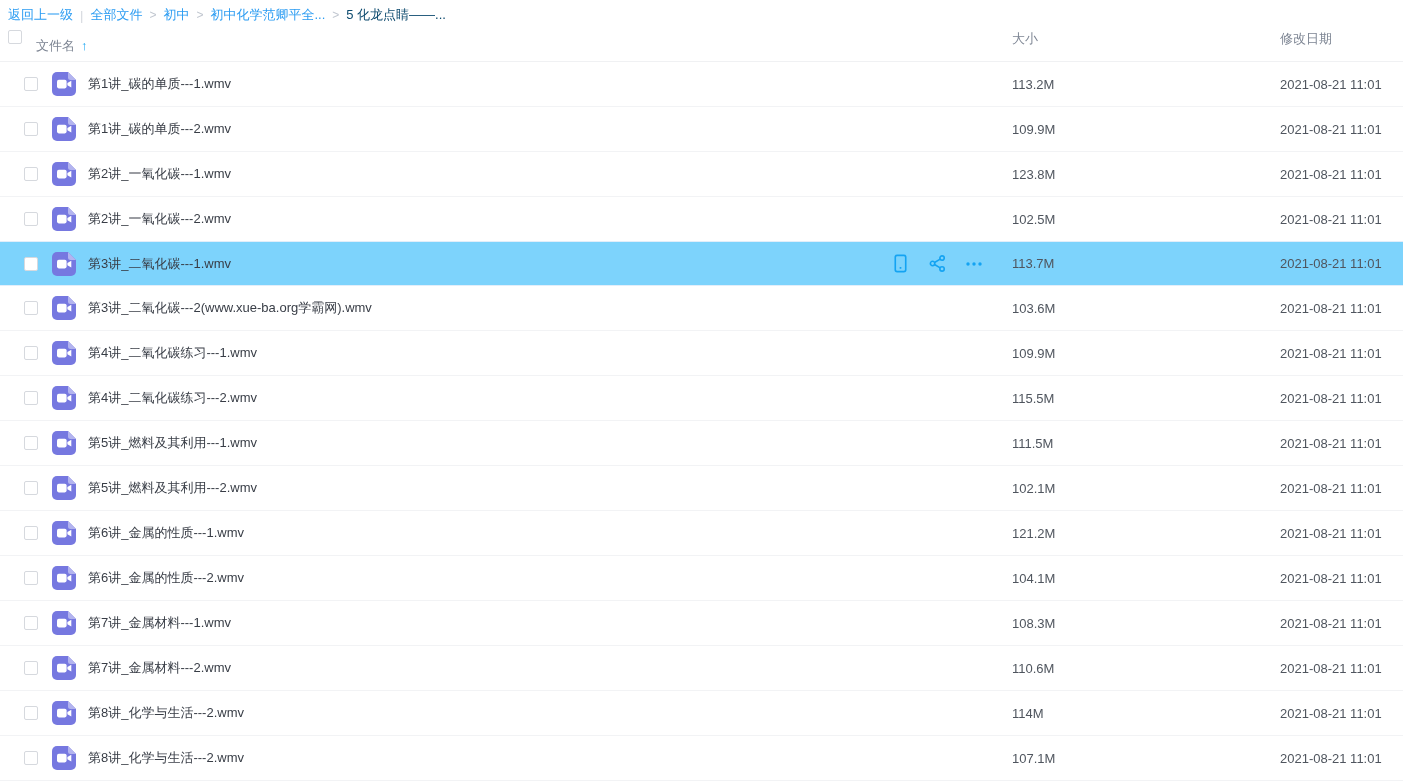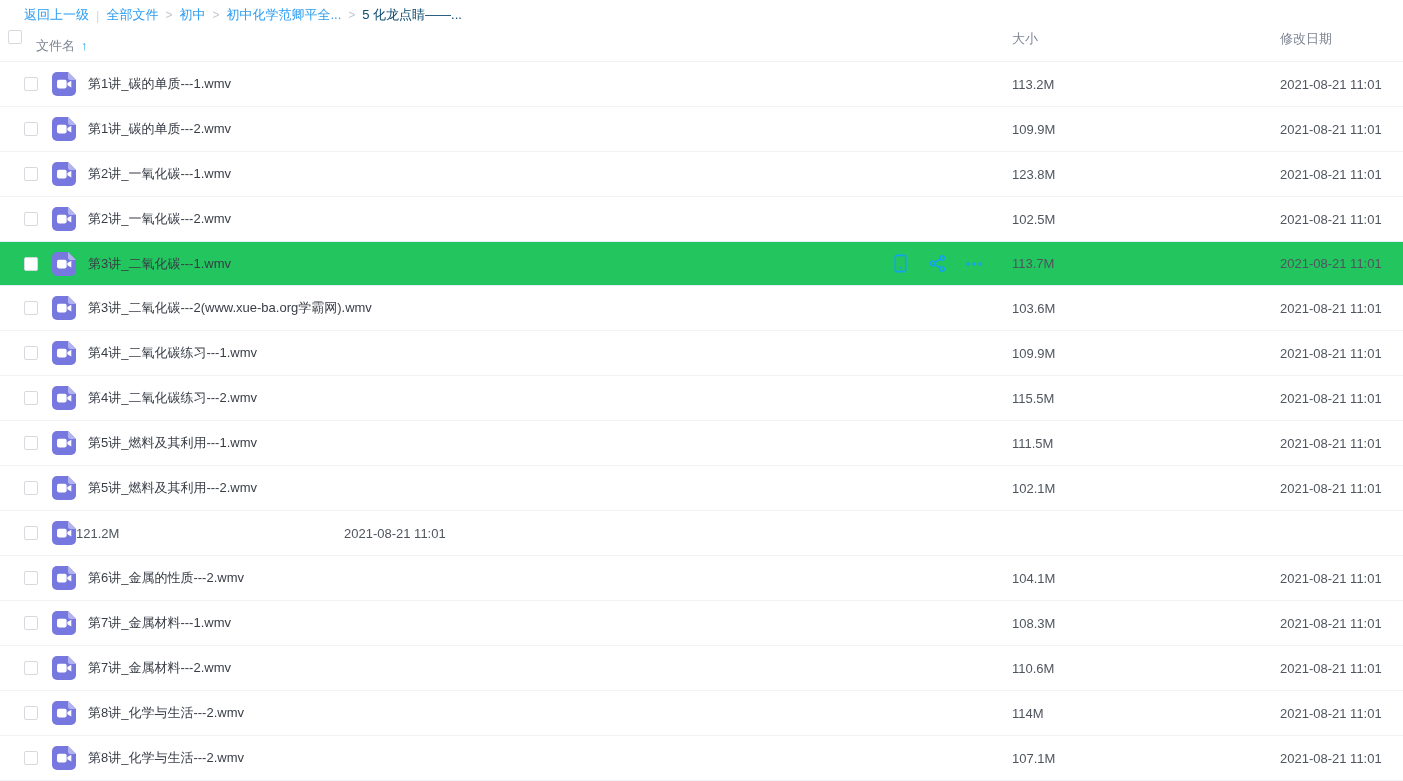--- a/index.html
+++ b/index.html
@@ -1,20 +1,20 @@
 <!DOCTYPE html>
 <html><head>
 <meta charset="utf-8">
 <style>
   * { margin: 0; padding: 0; box-sizing: border-box; }
   html, body { width: 1403px; height: 781px; background: #fff; overflow: hidden;
     font-family: "Liberation Sans", "DejaVu Sans", sans-serif; }
 
   
-  .breadcrumb { height: 30px; display: flex; align-items: center; padding-left: 24px;
+  .breadcrumb { height: 30px; display: flex; align-items: center; padding-left: 8px;
     font-size: 13px; white-space: nowrap; }
   .bc-back { color: #2b9cf2; cursor: pointer; }
   .bc-pipe { color: #d4d8de; margin: 0 7px; }
   .bc-item { color: #2b9cf2; cursor: pointer; }
   .bc-item.current { color: #0c4a6e; cursor: default; }
   .bc-sep { color: #c0c6cf; margin: 0 7px; font-size: 12px; }
 
   
   .list-header { height: 32px; display: flex; padding-left: 8px;
     border-bottom: 1px solid #f0f1f3; font-size: 13px; color: #7d8593; }
@@ -25,21 +25,21 @@
   .cell-date { flex: 0 0 123px; }
 
   
   .checkbox { width: 14px; height: 14px; border: 1px solid #d6d9de; border-radius: 2px;
     background: #fff; flex: 0 0 14px; cursor: pointer; }
 
   
   .file-list { }
   .row { height: 45px; display: flex; align-items: center; padding-left: 24px;
     border-bottom: 1px solid #f2f3f5; font-size: 13px; cursor: pointer; }
-  .row.hovered { background: #22c55e; border-top: 1px solid #e2eefa;
+  .row.hovered { background: #7dd3fc; border-top: 1px solid #e2eefa;
     border-bottom: 1px solid #e2eefa; height: 45px; margin-top: -1px; }
   .file-icon { width: 24px; height: 24px; margin-left: 14px; flex: 0 0 24px; }
   .row-name { margin-left: 12px; color: #383d46; }
   .row-main { flex: 1 1 auto; display: flex; align-items: center; min-width: 0; }
   .row-size, .row-date { color: #4f555e; }
   .row-actions { display: none; margin-left: auto; align-items: center;
     gap: 17px; padding-right: 28px; }
   .row.hovered .row-actions { display: flex; }
   .action-btn { width: 20px; height: 20px; cursor: pointer; display: flex;
     align-items: center; justify-content: center; }
@@ -256,20 +256,24 @@
   </div>
 
   <div class="row">
     <div class="checkbox"></div>
     <svg class="file-icon" viewBox="0 0 24 24">
       <path d="M5 0 H16 L24 8 V19 a5 5 0 0 1 -5 5 H5 a5 5 0 0 1 -5 -5 V5 a5 5 0 0 1 5 -5 Z" fill="#7678e0"></path>
       <path d="M16 0 l8 8 h-5.5 A2.5 2.5 0 0 1 16 5.5 Z" fill="#b3b4ef"></path>
       <rect x="5" y="7.8" width="9.6" height="8.6" rx="1.8" fill="#ffffff"></rect>
       <path d="M15.4 10.9 L19.3 8.7 V15.5 L15.4 13.3 Z" fill="#ffffff"></path>
     </svg>
+    <div class="row-main">
+      <span class="row-name">第6讲_金属的性质---1.wmv</span>
+
+    </div>
     <div class="cell-size row-size">121.2M</div>
     <div class="cell-date row-date">2021-08-21 11:01</div>
   </div>
 
   <div class="row">
     <div class="checkbox"></div>
     <svg class="file-icon" viewBox="0 0 24 24">
       <path d="M5 0 H16 L24 8 V19 a5 5 0 0 1 -5 5 H5 a5 5 0 0 1 -5 -5 V5 a5 5 0 0 1 5 -5 Z" fill="#7678e0"></path>
       <path d="M16 0 l8 8 h-5.5 A2.5 2.5 0 0 1 16 5.5 Z" fill="#b3b4ef"></path>
       <rect x="5" y="7.8" width="9.6" height="8.6" rx="1.8" fill="#ffffff"></rect>

